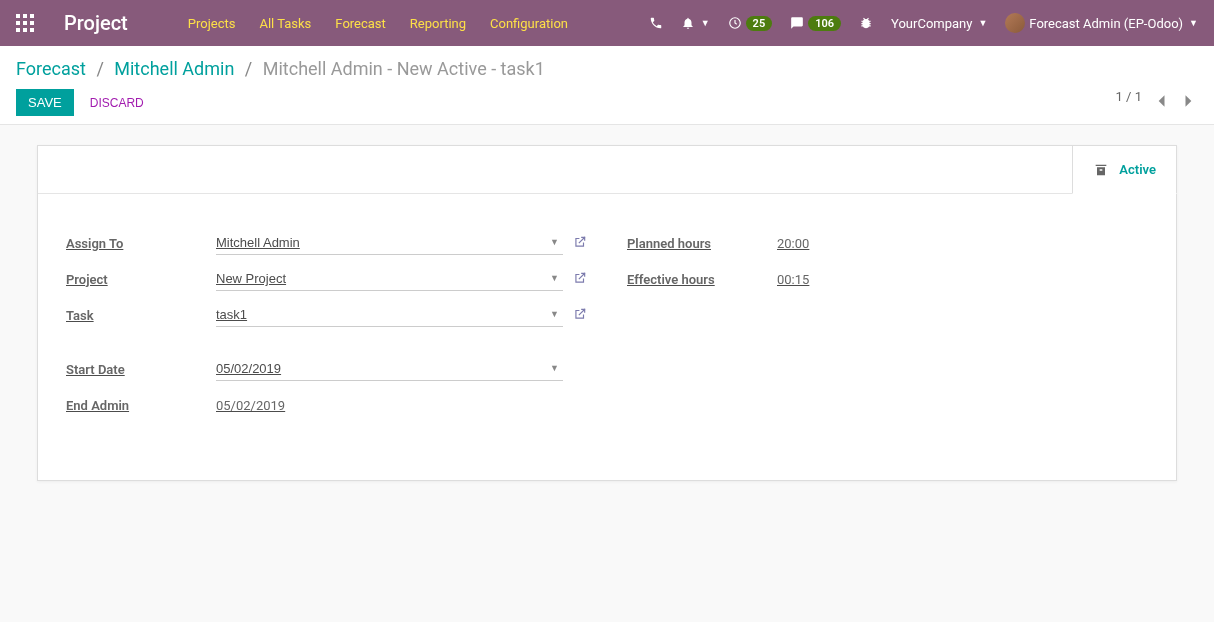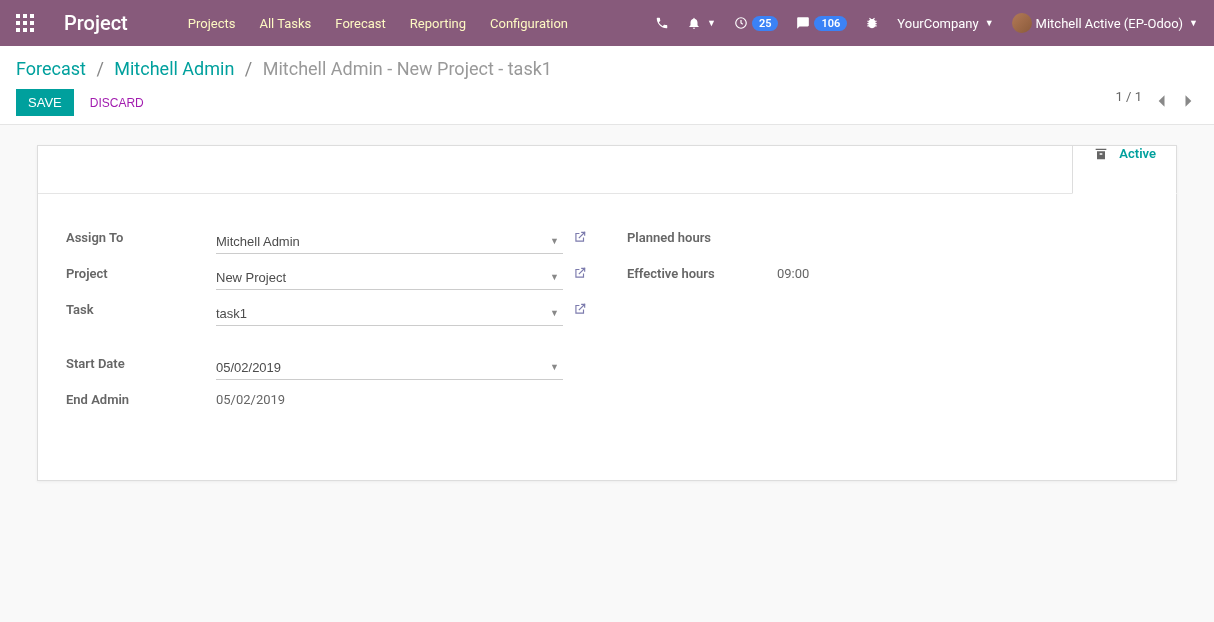--- a/index.html
+++ b/index.html
@@ -4,50 +4,50 @@
 <style>
   * { box-sizing: border-box; margin: 0; padding: 0; }
   body { font-family: -apple-system, BlinkMacSystemFont, "Segoe UI", Roboto, Arial, sans-serif; font-size: 13px; color: #4c4c4c; background: #f9f9f9; width: 1214px; }
   
   
   .navbar { background: #875a7b; height: 46px; display: flex; align-items: center; padding: 0 16px; color: #fff; }
   .apps-icon { width: 18px; height: 18px; display: grid; grid-template-columns: repeat(3,4px); grid-template-rows: repeat(3,4px); gap: 3px; margin-right: 30px; cursor: pointer; }
   .apps-icon span { background: #fff; width: 4px; height: 4px; }
   .brand { font-size: 20px; font-weight: 500; margin-right: 60px; }
   .nav-menu { display: flex; gap: 24px; flex: 1; }
-  .nav-item { color: #fef9c3; cursor: pointer; font-size: 13px; }
+  .nav-item { color: #fde047; cursor: pointer; font-size: 13px; }
   .nav-right { display: flex; align-items: center; gap: 18px; }
   .nav-icon { cursor: pointer; display: flex; align-items: center; gap: 4px; font-size: 13px; }
-  .badge { background: #3b82f6; color: #fff; border-radius: 10px; padding: 1px 7px; font-size: 11px; font-weight: 600; }
+  .badge { background: #4d7c0f; color: #fff; border-radius: 10px; padding: 1px 7px; font-size: 11px; font-weight: 600; }
   .caret-down { font-size: 9px; margin-left: 2px; }
   .avatar { width: 20px; height: 20px; border-radius: 50%; background: linear-gradient(135deg,#b37a57,#8a5a3a); display: inline-block; }
   
   
   .control-panel { background: #fff; border-bottom: 1px solid #e5e5e5; padding: 12px 16px 0 16px; }
   .breadcrumb { font-size: 18px; margin-bottom: 10px; }
   .breadcrumb a { color: #00a09d; text-decoration: none; cursor: pointer; }
   .breadcrumb .sep { color: #888; margin: 0 6px; }
   .breadcrumb .current { color: #999; }
   .cp-bottom { display: flex; justify-content: space-between; align-items: center; padding-bottom: 8px; }
   .cp-actions { display: flex; align-items: center; gap: 16px; }
   .btn-save { background: #00a09d; color: #fff; border: none; padding: 6px 12px; font-size: 13px; cursor: pointer; text-transform: uppercase; }
   .btn-discard { color: #a21caf; background: none; border: none; font-size: 12px; cursor: pointer; text-transform: uppercase; }
   .pager { display: flex; align-items: flex-start; gap: 10px; color: #666; font-size: 13px; }
   .pager-arrow { cursor: pointer; color: #888; font-size: 16px; padding: 4px; }
   
   
   .content { padding: 20px 36px; }
   .sheet { background: #fff; border: 1px solid #ddd; box-shadow: 0 1px 3px rgba(0,0,0,0.05); max-width: 1140px; margin: 0 auto; position: relative; }
   .sheet-header { height: 48px; border-bottom: 1px solid #e5e5e5; position: relative; }
-  .active-btn { position: absolute; right: -1px; top: -1px; height: 49px; display: flex; align-items: flex-start; gap: 10px; padding: 0 20px; border: 1px solid #ddd; border-bottom: 1px solid #fff; background: #fff; color: #00a09d; font-weight: 600; cursor: pointer; }
+  .active-btn { position: absolute; right: -1px; top: -1px; height: 49px; display: flex; align-items: center; gap: 10px; padding: 0 20px; border: 1px solid #ddd; border-bottom: 1px solid #fff; background: #fff; color: #00a09d; font-weight: 600; cursor: pointer; }
   .active-btn .archive-icon svg { display: block; }
   
   .sheet-body { padding: 36px 28px 52px 28px; display: flex; gap: 40px; }
   .col { flex: 1; }
-  .form-row { display: flex; align-items: flex-start; margin-bottom: 10px; min-height: 26px; }
+  .form-row { display: flex; align-items: center; margin-bottom: 10px; min-height: 26px; text-decoration: underline; }
   .form-label { width: 150px; font-weight: 600; color: #666; font-size: 13px; }
   .form-field { flex: 1; position: relative; display: flex; align-items: center; }
   .m2o { width: 100%; border: none; border-bottom: 1px solid #ccc; padding: 4px 20px 4px 0; font-size: 13px; color: #4c4c4c; background: transparent; outline: none; }
   .m2o-caret { position: absolute; right: 4px; top: 6px; font-size: 9px; color: #888; pointer-events: none; }
   .ext-link { margin-left: 10px; color: #7c7bad; cursor: pointer; font-size: 14px; }
   .static-val { color: #666; font-size: 13px; }
   .spacer { height: 18px; }
 </style>
 </head>
 <body>
@@ -101,33 +101,33 @@
       <svg width="14" height="14" viewBox="0 0 24 24" fill="#fff">
           <path d="M20 8h-2.8c-.5-.8-1.1-1.5-1.8-2l1.6-1.6-1.4-1.4-2.1 2.1C12.9 5 12.5 5 12 5s-.9 0-1.4.1L8.4 3 7 4.4 8.6 6c-.7.5-1.3 1.2-1.8 2H4v2h2.1c-.1.3-.1.7-.1 1v1H4v2h2v1c0 .3 0 .7.1 1H4v2h2.8c1 1.8 3 3 5.2 3s4.2-1.2 5.2-3H20v-2h-2.1c.1-.3.1-.7.1-1v-1h2v-2h-2v-1c0-.3 0-.7-.1-1H20V8z"></path>
         </svg>
     </div>
     <div class="nav-icon">
       <span>YourCompany</span>
       <span class="caret-down">▼</span>
     </div>
     <div class="nav-icon">
       <span class="avatar"></span>
-      <span>Mitchell Active (EP-Odoo)</span>
+      <span>Forecast Admin (EP-Odoo)</span>
       <span class="caret-down">▼</span>
     </div>
   </div>
 </div>
 
 <div class="control-panel">
   <div class="breadcrumb">
     <a>Forecast</a>
     <span class="sep">/</span>
     <a>Mitchell Admin</a>
     <span class="sep">/</span>
-    <span class="current">Mitchell Admin - New Project - task1</span>
+    <span class="current">Mitchell Admin - New Active - task1</span>
   </div>
   <div class="cp-bottom">
     <div class="cp-actions">
       <button class="btn-save">Save</button>
       <button class="btn-discard">Discard</button>
     </div>
     <div class="pager">
       <span>1 / 1</span>
       <span class="pager-arrow">
         <svg width="10" height="14" viewBox="0 0 8 12" fill="#888">
@@ -209,23 +209,26 @@
           <div class="form-label">End Admin</div>
           <div class="form-field">
             <span class="static-val">05/02/2019</span>
           </div>
         </div>
       </div>
 
       <div class="col">
         <div class="form-row">
           <div class="form-label">Planned hours</div>
+          <div class="form-field">
+            <span class="static-val">20:00</span>
+          </div>
         </div>
         <div class="form-row">
           <div class="form-label">Effective hours</div>
           <div class="form-field">
-            <span class="static-val">09:00</span>
+            <span class="static-val">00:15</span>
           </div>
         </div>
       </div>
     </div>
   </div>
 </div>
 
 </body></html>

